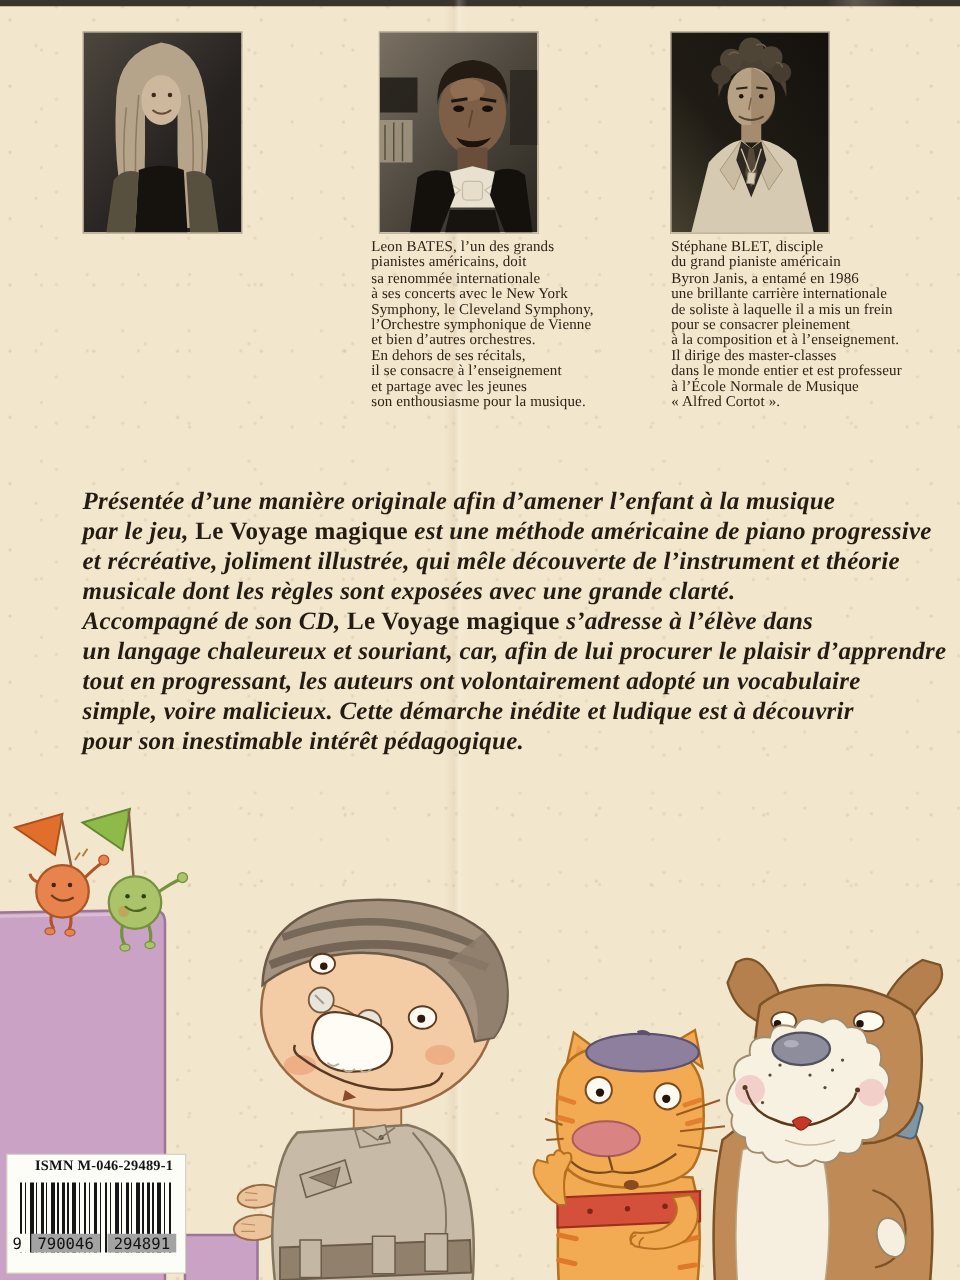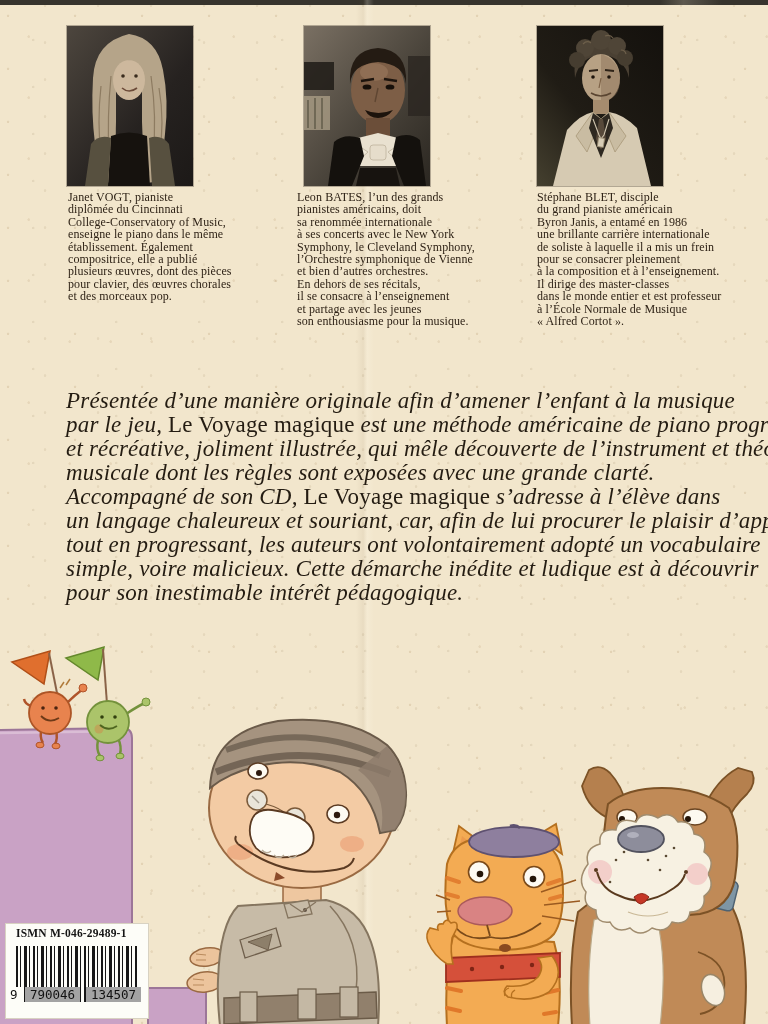--- a/index.html
+++ b/index.html
@@ -20,26 +20,26 @@
     background:linear-gradient(90deg,#37342d 0 86%,#5e594f 89%,#37342d 94%);}
   .crease{position:absolute;top:0;left:356px;width:18px;height:1024px;pointer-events:none;
     background:linear-gradient(90deg,rgba(110,85,50,0) 0%,rgba(110,85,50,.07) 40%,rgba(255,250,235,.22) 62%,rgba(110,85,50,0) 100%);}
   .photo{position:absolute;top:26px;width:126px;height:160px;box-shadow:0 0 0 1px rgba(60,50,40,.35);}
   .photo svg{display:block;width:100%;height:100%;}
   #photo1{left:67px}#photo2{left:304px}#photo3{left:537px}
   .bio{position:absolute;top:191px;width:240px;white-space:pre;
     font-size:12px;line-height:12.4px;color:#2e2216;letter-spacing:.1px;}
   #bio1{left:68px}#bio2{left:297px}#bio3{left:537px}
   .main-paragraph{position:absolute;left:66px;top:389px;width:700px;white-space:pre;
-    font-weight:normal;font-size:23px;line-height:24px;color:#241c12;letter-spacing:.2px;}
+    font-weight:bold;font-size:20px;line-height:24px;color:#241c12;letter-spacing:.2px;}
   .seg-italic{font-style:italic}
   .seg-upright{font-style:normal}
   .illustration{position:absolute;left:0;top:620px;width:768px;height:404px;}
   .barcode-box{position:absolute;left:6px;top:924px;width:142px;height:94px;
-    background:#fdfdf8;box-shadow:0 0 0 1px #d8d2c2;box-sizing:border-box;padding:3px 0 0 10px;}
+    background:#fdfdf8;box-shadow:0 0 0 1px #d8d2c2;box-sizing:border-box;padding:3px 0 0 22px;}
   .ismn{font-weight:bold;font-size:11.5px;color:#151515;letter-spacing:.2px;white-space:nowrap;}
   .bars{position:absolute;left:10px;top:22px;width:122px;height:56px;
     background:repeating-linear-gradient(90deg,#161616 0 2px,transparent 2px 4px,#161616 4px 5px,transparent 5px 8px,#161616 8px 11px,transparent 11px 13px,#161616 13px 14px,transparent 14px 17px);}
   .barcode-digits{position:absolute;left:4px;top:63px;width:134px;height:15px;display:flex;align-items:flex-end;
     font-family:"DejaVu Sans Mono",monospace;font-size:12.5px;line-height:15px;color:#111;}
   .barcode-digits .lead{width:12px;background:#fdfdf8;text-align:left;}
   .barcode-digits .grp{flex:1;background:#a3a3a3;text-align:center;margin:0 3px;}
 </style>
 </head>
 <body>
@@ -132,29 +132,20 @@
       <path d="M16,160 L30,104 Q44,88 56,86 L64,93 L72,86 Q86,88 100,102 L114,160 Z" fill="#d6cab2"></path>
       <path d="M56,86 L64,93 L50,126 L39,110 Z" fill="#c9bca2" stroke="#a89878" stroke-width="0.8"></path>
       <path d="M72,86 L64,93 L78,126 L89,110 Z" fill="#c9bca2" stroke="#a89878" stroke-width="0.8"></path>
       <path d="M56,87 L64,93 L72,87 L76,102 L64,132 L52,102 Z" fill="#2e2820"></path>
       <path d="M62,93 L66,93 L69,113 L64,124 L59,113 Z" fill="#57493a"></path>
       <polyline points="56,93 62,109 64,113 67,109 72,93" stroke="#cfc4ae" stroke-width="1.1" fill="none"></polyline>
       <rect x="61" y="112" width="6" height="9" fill="#d8cdb6" stroke="#9a8d72" stroke-width="0.8" transform="rotate(8 64 116)"></rect>
     </svg>
   </div>
 
-  <div class="bio" id="bio1">Janet VOGT, pianiste
-diplômée du Cincinnati
-College-Conservatory of Music,
-enseigne le piano dans le même
-établissement. Également
-compositrice, elle a publié
-plusieurs œuvres, dont des pièces
-pour clavier, des œuvres chorales
-et des morceaux pop.</div>
   <div class="bio" id="bio2">Leon BATES, l’un des grands
 pianistes américains, doit
 sa renommée internationale
 à ses concerts avec le New York
 Symphony, le Cleveland Symphony,
 l’Orchestre symphonique de Vienne
 et bien d’autres orchestres.
 En dehors de ses récitals,
 il se consacre à l’enseignement
 et partage avec les jeunes
@@ -330,16 +321,16 @@
       <path d="M509,368 q-6,2 -4,8 M515,370 q-5,3 -3,8" stroke="#b5701f" stroke-width="1.3" fill="none"></path>
     </g>
   </svg>
 
   <div class="barcode-box">
     <div class="ismn">ISMN M-046-29489-1</div>
     <div class="bars"></div>
     <div class="barcode-digits">
       <span class="lead">9</span>
       <span class="grp">790046</span>
-      <span class="grp">134507</span>
+      <span class="grp">294891</span>
     </div>
   </div>
 </div>
 
 </body></html>

